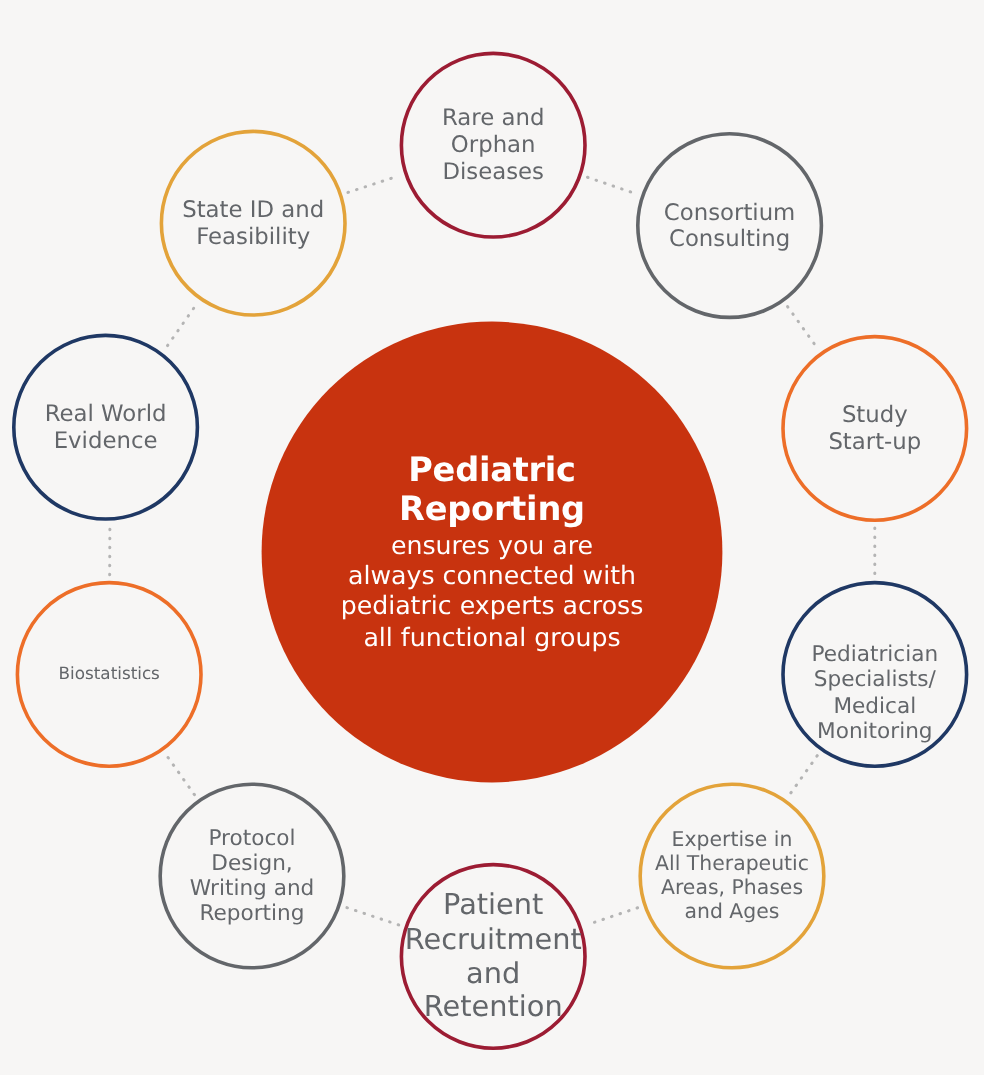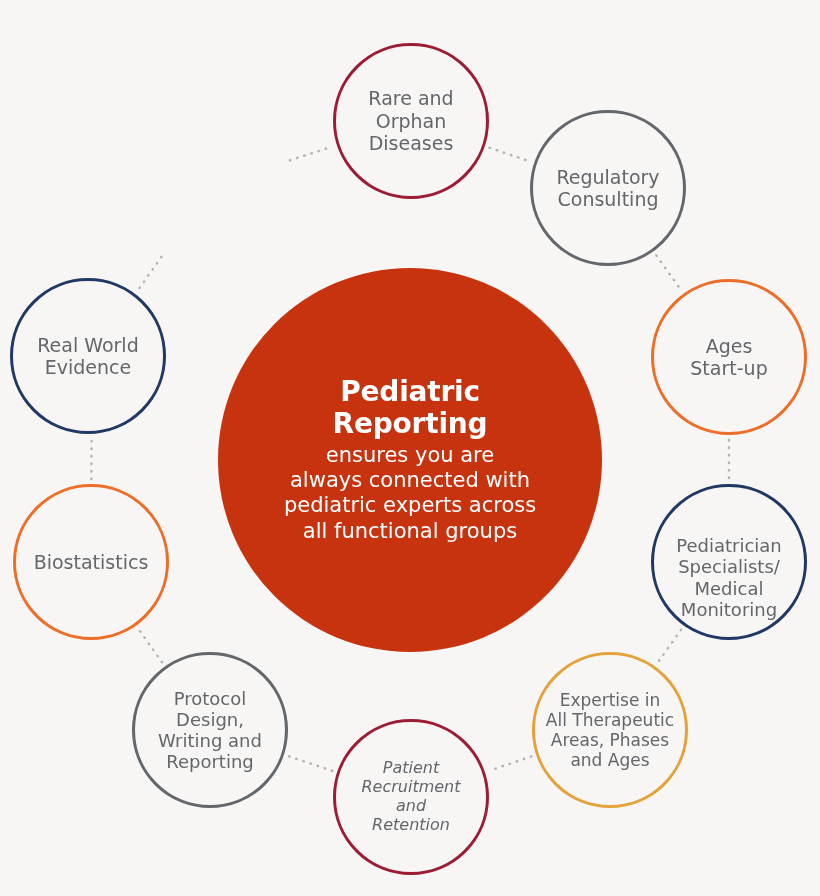--- a/index.html
+++ b/index.html
@@ -90,51 +90,55 @@
 pediatric experts across
 all functional groups</div>
   </div>
 
 <div class="node" style="left: 333px; top: 43px; width: 156px; height: 156px; border: 3px solid rgb(156, 28, 51);">
       <div class="node-label" style="font-size: 19px;">Rare and
 Orphan
 Diseases</div>
     </div>
     <div class="node" style="left: 530px; top: 110px; width: 156px; height: 156px; border: 3px solid rgb(99, 102, 106);">
-      <div class="node-label" style="font-size: 19px;">Regulatory
+      <div class="node-label" style="font-size: 19px;">Consortium
 Consulting</div>
     </div>
     <div class="node" style="left: 651px; top: 279px; width: 156px; height: 156px; border: 3px solid rgb(237, 110, 40);">
-      <div class="node-label" style="font-size: 19px;">Ages
+      <div class="node-label" style="font-size: 19px;">Study
 Start-up</div>
     </div>
     <div class="node" style="left: 651px; top: 484px; width: 156px; height: 156px; border: 3px solid rgb(31, 56, 100);">
       <div class="node-label" style="font-size: 18px; margin-top: 31px;">Pediatrician
 Specialists/
 Medical
 Monitoring</div>
     </div>
     <div class="node" style="left: 532px; top: 652px; width: 156px; height: 156px; border: 3px solid rgb(227, 163, 58);">
       <div class="node-label" style="font-size: 17px;">Expertise in
 All Therapeutic
 Areas, Phases
 and Ages</div>
     </div>
     <div class="node" style="left: 333px; top: 719px; width: 156px; height: 156px; border: 3px solid rgb(156, 28, 51);">
-      <div class="node-label" style="font-size: 16px; font-style: italic;">Patient
+      <div class="node-label" style="font-size: 24px;">Patient
 Recruitment
 and
 Retention</div>
     </div>
     <div class="node" style="left: 132px; top: 652px; width: 156px; height: 156px; border: 3px solid rgb(99, 102, 106);">
       <div class="node-label" style="font-size: 18px;">Protocol
 Design,
 Writing and
 Reporting</div>
     </div>
     <div class="node" style="left: 13px; top: 484px; width: 156px; height: 156px; border: 3px solid rgb(237, 110, 40);">
-      <div class="node-label" style="font-size: 19px;">Biostatistics</div>
+      <div class="node-label" style="font-size: 14px;">Biostatistics</div>
     </div>
     <div class="node" style="left: 10px; top: 278px; width: 156px; height: 156px; border: 3px solid rgb(31, 56, 100);">
       <div class="node-label" style="font-size: 19px;">Real World
 Evidence</div>
     </div>
+    <div class="node" style="left: 133px; top: 108px; width: 156px; height: 156px; border: 3px solid rgb(227, 163, 58);">
+      <div class="node-label" style="font-size: 19px;">State ID and
+Feasibility</div>
+    </div>
   </div>
 
 </body></html>

